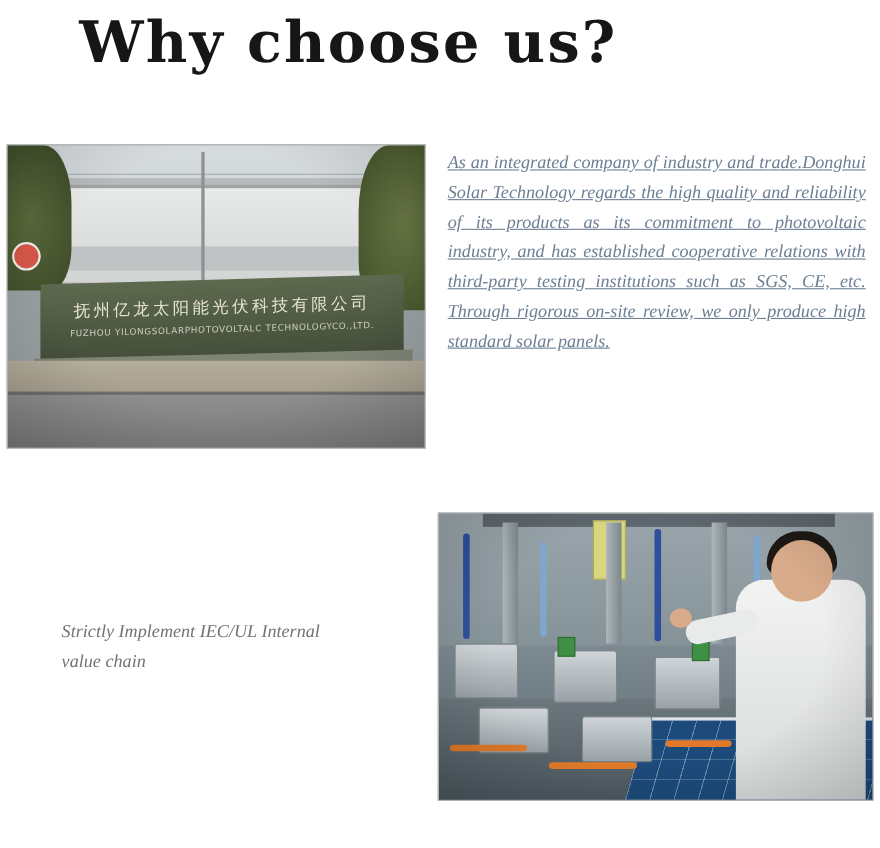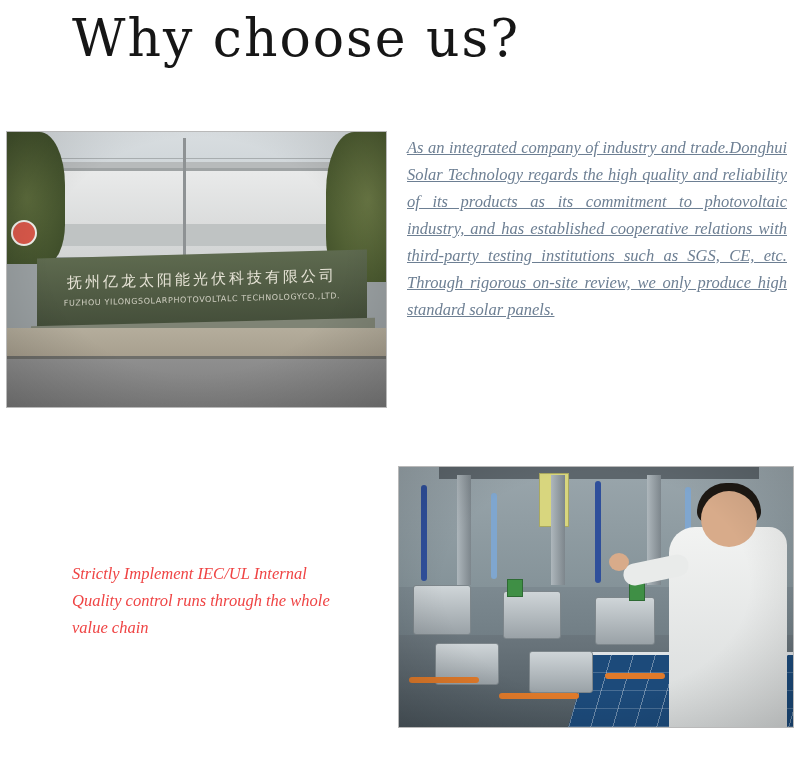--- a/index.html
+++ b/index.html
@@ -23,21 +23,21 @@
 
   
   .heading {
     position: absolute;
     left: 72px;
     top: 8px;
     font-family: "DejaVu Serif", serif;
     font-size: 52px;
     letter-spacing: 2px;
     color: #161616;
-    font-weight: 400;
+    font-weight: 700;
     white-space: nowrap;
   }
 
   
   .photo-factory {
     position: absolute;
     left: 6px;
     top: 131px;
     width: 381px;
     height: 277px;
@@ -178,24 +178,24 @@
     font-style: italic;
     font-size: 16.5px;
     line-height: 27px;
     text-align: justify;
     text-decoration: underline;
   }
 
   
   .caption {
     position: absolute;
-    left: 72px;
+    left: 56px;
     top: 560px;
     width: 320px;
-    color: #ef4444;
+    color: #737373;
     font-family: "Liberation Serif", serif;
     font-style: italic;
     font-size: 16.5px;
     line-height: 27px;
   }
 
   
   .photo-lab {
     position: absolute;
     left: 398px;
@@ -355,21 +355,20 @@
     <div class="pf-ground"></div>
     <div class="pf-road-edge"></div>
     <div class="pf-road"></div>
     <div class="vignette"></div>
   </div>
 
   <div class="intro-text">As an integrated company of industry and trade.Donghui Solar Technology regards the high quality and reliability of its products as its commitment to photovoltaic industry, and has established cooperative relations with third-party testing institutions such as SGS, CE, etc. Through rigorous on-site review, we only produce high standard solar panels.</div>
 
   <div class="caption">
     <div>Strictly Implement IEC/UL Internal</div>
-    <div>Quality control runs through the whole</div>
     <div>value chain</div>
   </div>
 
   <div class="photo-lab">
     <div class="pl-bg"></div>
     <div class="pl-back-panel"></div>
     <div class="pl-gantry"></div>
     <div class="pl-yellow-box"></div>
 
     <div class="pl-col" style="left:58px;"></div>

